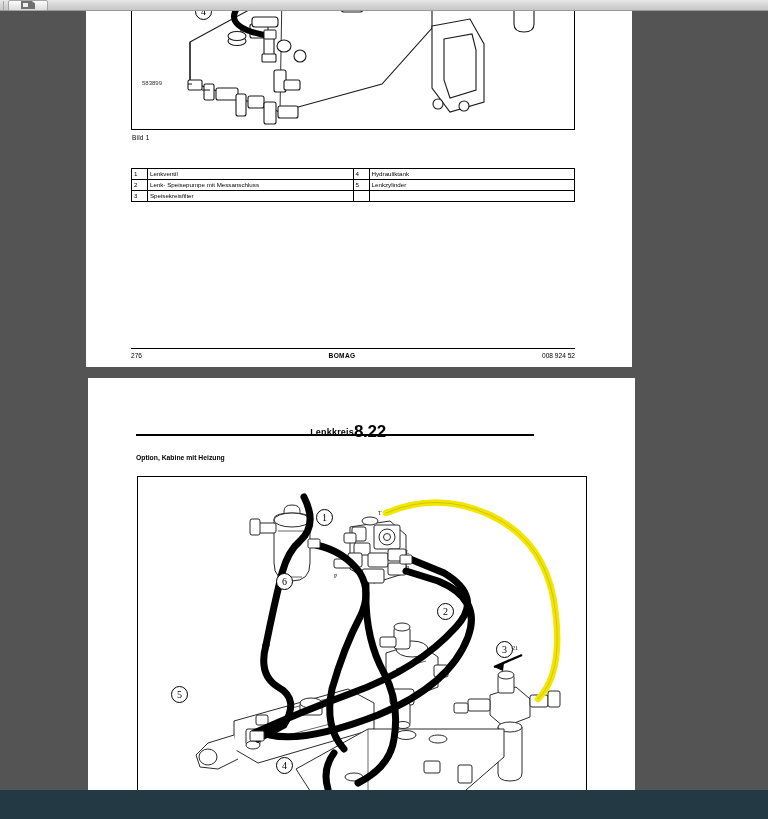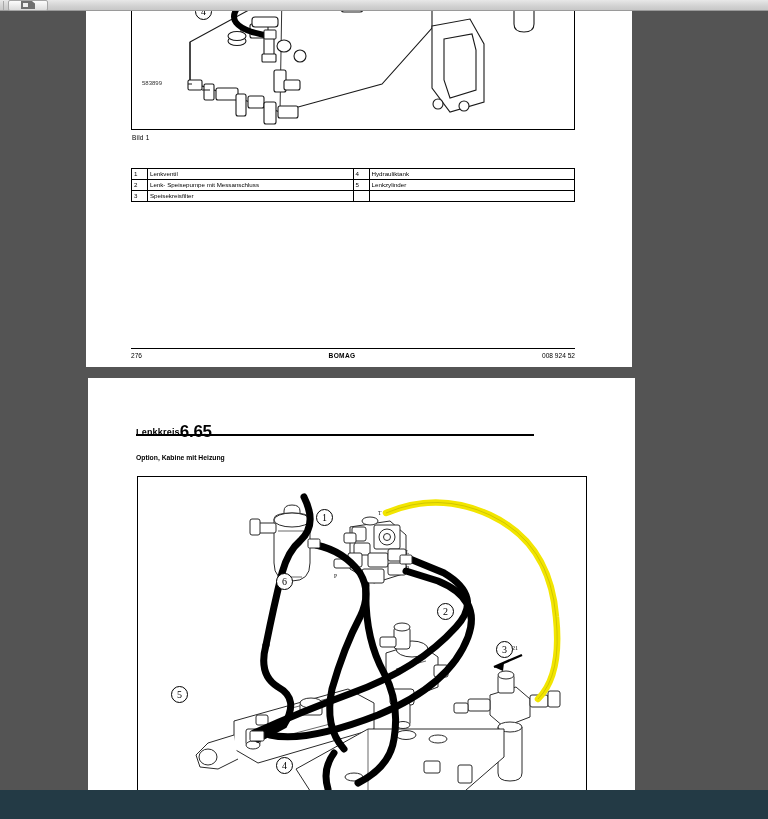--- a/index.html
+++ b/index.html
@@ -93,22 +93,22 @@
   }
   #foot1 {
     position:absolute; left:45px; top:341px; width:444px;
     display:flex; justify-content:space-between; align-items:flex-start;
     font-size:6.6px; color:#000;
   }
   #foot1 .center { font-weight:bold; letter-spacing:.3px; }
 
   
   #p2-head {
-    position:absolute; left:48px; top:42px; width:446px;
-    display:flex; justify-content:flex-start; align-items:baseline;
+    position:absolute; left:37px; top:42px; width:446px;
+    display:flex; justify-content:center; align-items:baseline;
   }
   #p2-title { font-size:9px; font-weight:bold; color:#000; letter-spacing:.2px; }
   #p2-secnum { font-size:17px; font-weight:bold; color:#000; letter-spacing:-.3px;
                position:relative; top:2px; }
   #p2-rule {
     position:absolute; left:48px; top:56px; width:398px; height:2.2px; background:#000;
   }
   #p2-sub {
     position:absolute; left:48px; top:76px;
     font-size:6.8px; font-weight:bold; color:#000;
@@ -237,21 +237,21 @@
       </div>
 
     </div>
   </div>
 
   <div class="page" id="page-2">
     <div class="page-inner">
 
       <div id="p2-head">
         <span id="p2-title">Lenkkreis</span>
-        <span id="p2-secnum">6.65</span>
+        <span id="p2-secnum">8.22</span>
       </div>
       <div id="p2-rule"></div>
       <div id="p2-sub">Option, Kabine mit Heizung</div>
 
       <div id="fig2-box">
         <svg width="450" height="320" viewBox="0 0 450 320">
 
           <g fill="#fff" stroke="#2a2a2a" stroke-width="1">
 
             <path d="M146 42 L146 34 Q146 28 154 28 Q162 28 162 34 L162 42"></path>

